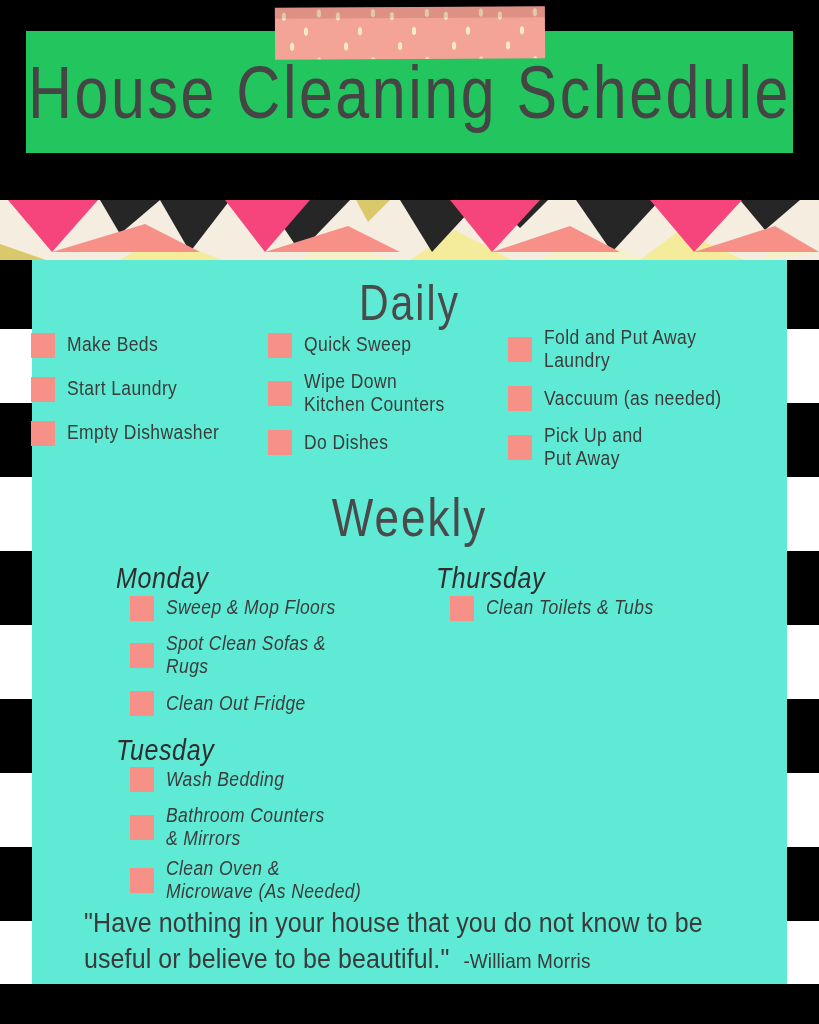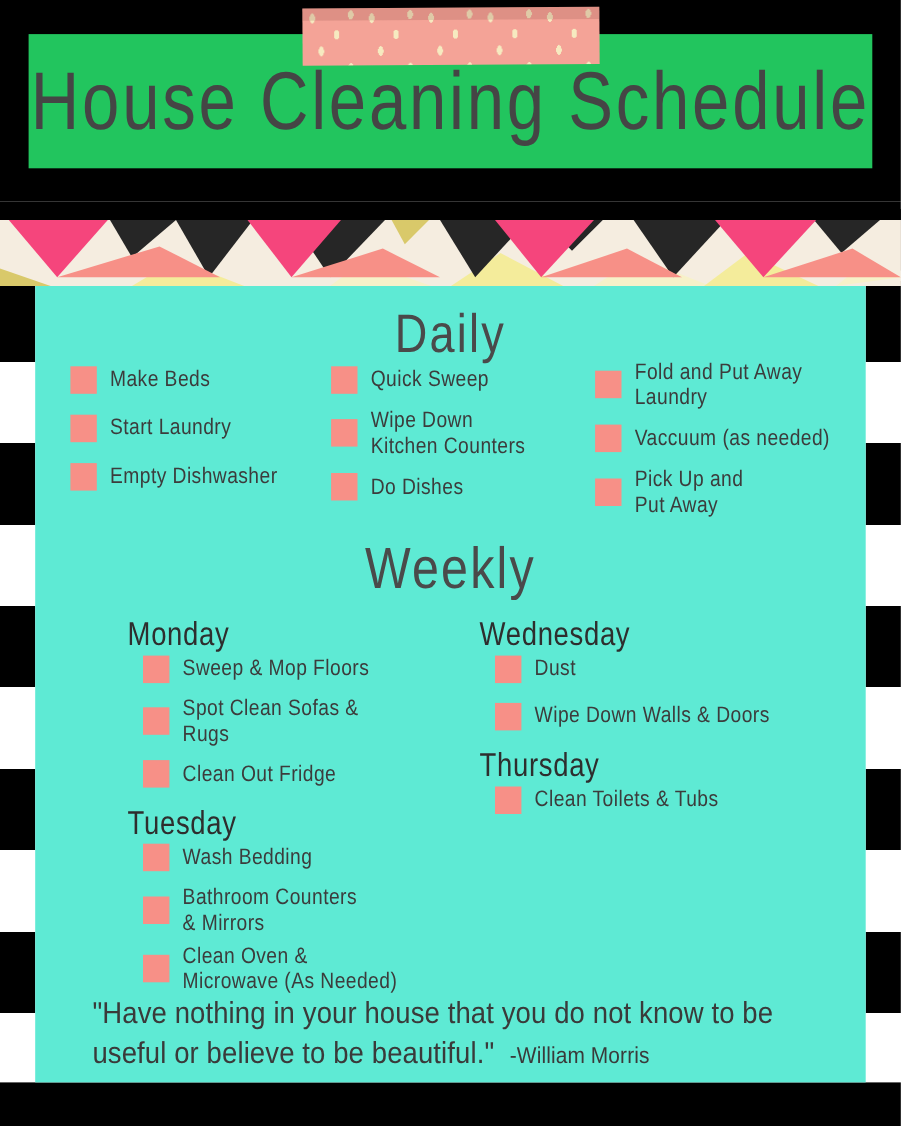--- a/index.html
+++ b/index.html
@@ -125,20 +125,21 @@
     transform: scaleY(1.2);
     transform-origin: center top;
   }
   .head-daily  { font-size: 41px; margin-top: 16px; }
   .head-weekly { font-size: 44px; margin-top: 10px; }
 
   
   .daily-grid {
     position: absolute; left: 14px; right: 19px; top: 70px;
     display: flex;
+    justify-content: flex-end;
   }
   .daily-col { flex: 0 0 auto; }
   .daily-col.c1 { width: 255px; padding-left: 18px; }
   .daily-col.c2 { width: 240px; }
   .daily-col.c3 { width: 260px; }
 
   .task {
     display: flex; align-items: center;
     margin-bottom: 14px;
     min-height: 30px;
@@ -157,20 +158,21 @@
     letter-spacing: 0.4px;
     transform: scaleY(1.16);
     transform-origin: left center;
     white-space: pre-line;
   }
 
   
   .weekly-wrap {
     position: absolute; left: 0; right: 0; top: 300px;
     display: flex;
+    font-style: italic;
   }
   .weekly-col { flex: 0 0 auto; }
   .weekly-col.wl { width: 340px; padding-left: 84px; }
   .weekly-col.wr { width: 400px; padding-left: 64px; }
 
   .day-name {
     color: #2E2E2E;
     font-size: 25px;
     font-weight: 300;
     letter-spacing: 0.6px;
@@ -362,31 +364,20 @@
             <span class="box"></span>
             <span class="task-label">Clean Oven &amp;
 Microwave (As Needed)</span>
           </div>
         </div>
 
       </div>
 
       <div class="weekly-col wr">
 
-        <div class="day-block">
-          <div class="day-name">Wednesday</div>
-          <div class="task">
-            <span class="box"></span>
-            <span class="task-label">Dust</span>
-          </div>
-          <div class="task">
-            <span class="box"></span>
-            <span class="task-label">Wipe Down Walls &amp; Doors</span>
-          </div>
-        </div>
 
         <div class="day-block">
           <div class="day-name">Thursday</div>
           <div class="task">
             <span class="box"></span>
             <span class="task-label">Clean Toilets &amp; Tubs</span>
           </div>
         </div>
 
 

